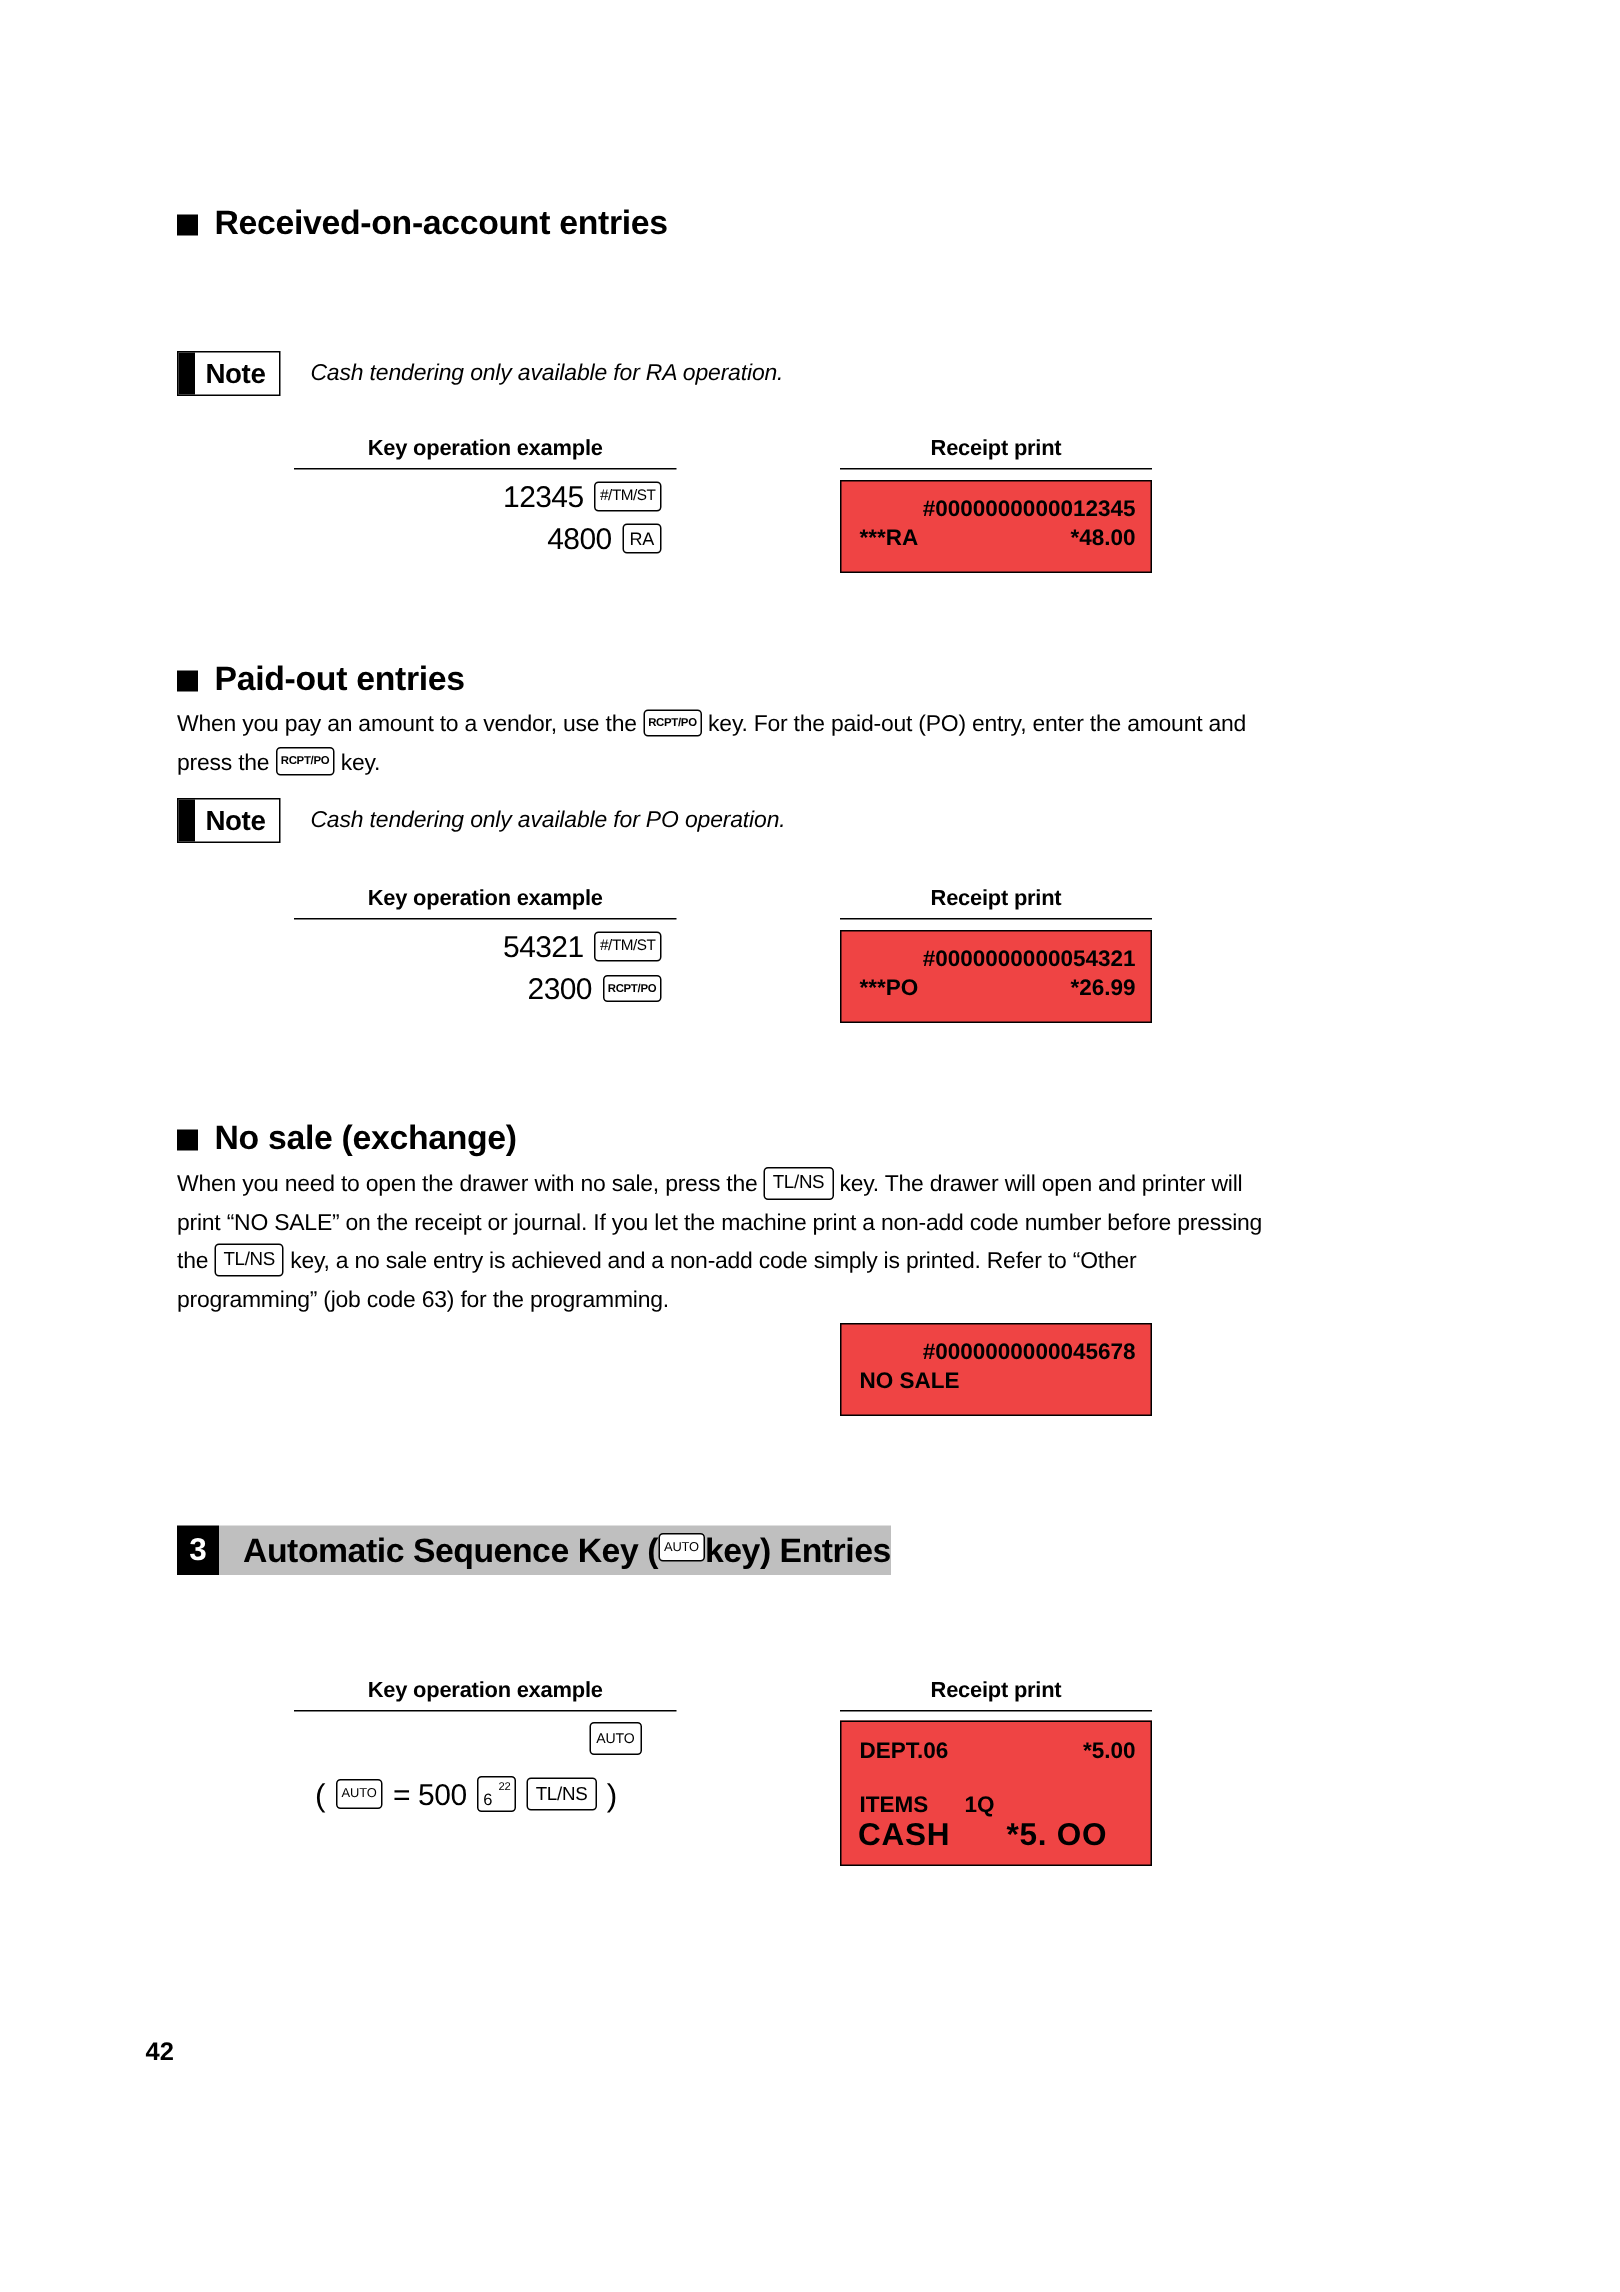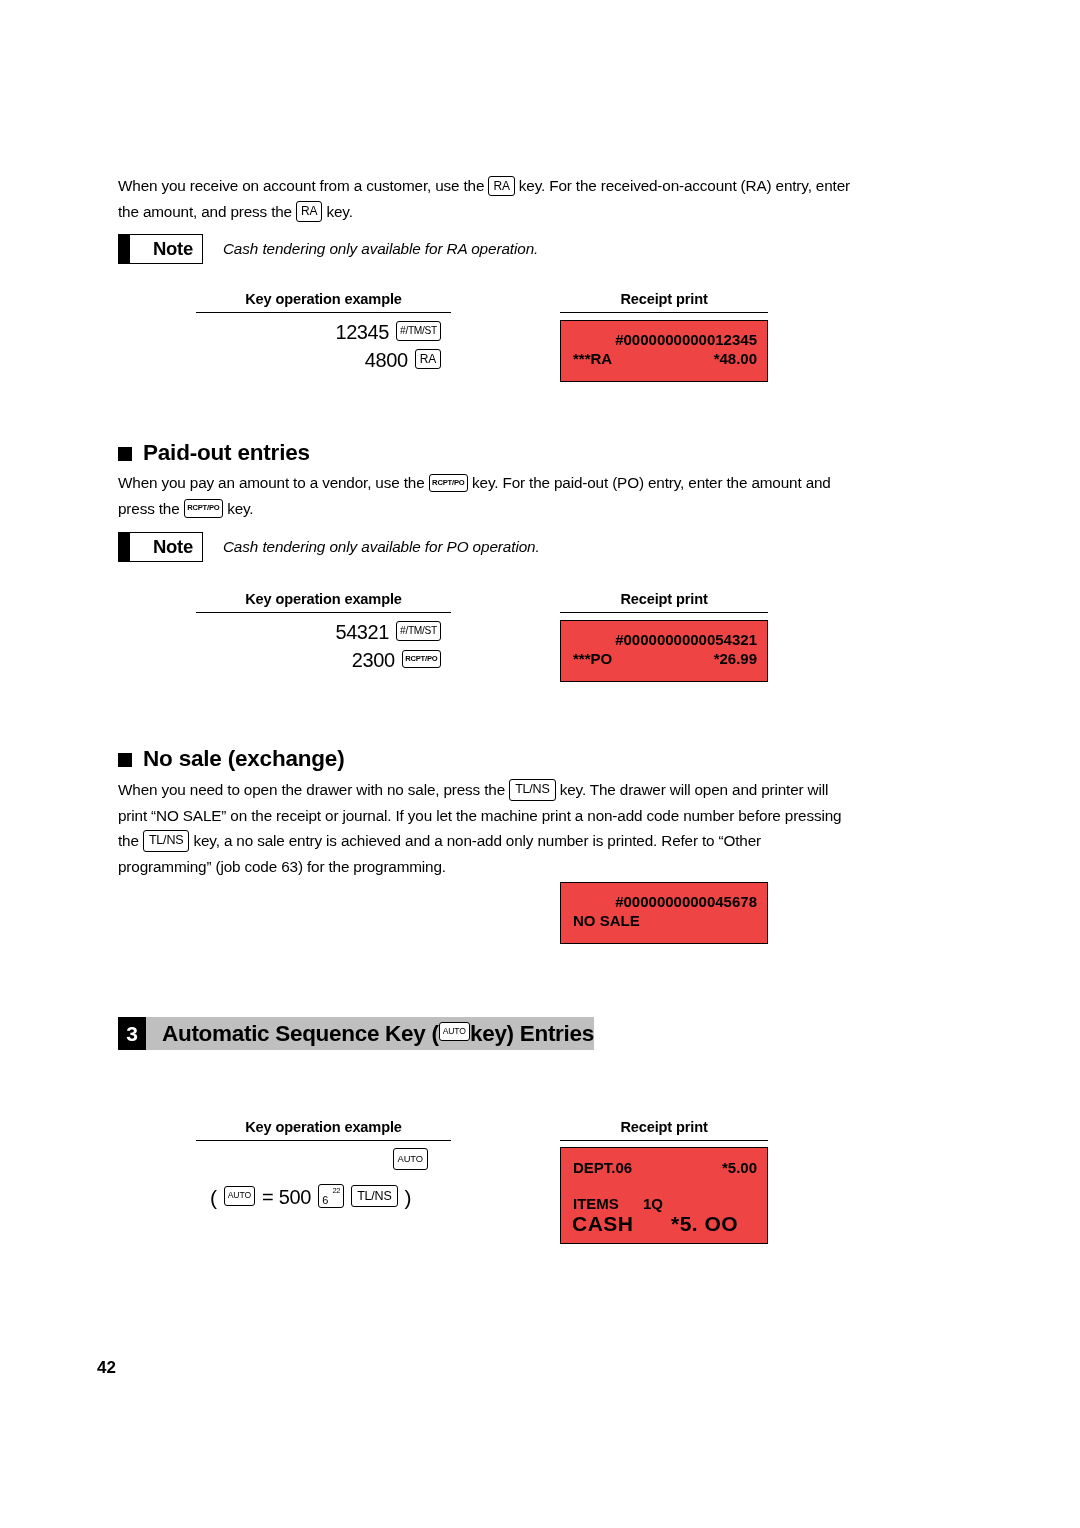--- a/index.html
+++ b/index.html
@@ -97,21 +97,21 @@
     border: 1.6px solid #000;
     height: 30px;
     background: #fff;
   }
   .note-box .bar { width: 11px; background: #000; }
   .note-box .txt {
     font-size: 18.5px; font-weight: bold;
     padding: 0 9px 0 7px;
     display: flex; align-items: center;
     letter-spacing: -0.3px;
-    position: relative; top: -0.5px; margin-left: 16px;
+    position: relative; top: -0.5px;
   }
   .note-text {
     font-size: 15.3px;
     font-style: italic;
     margin-left: 20px;
     letter-spacing: -0.1px;
     white-space: nowrap;
   }
 
   
@@ -201,25 +201,25 @@
     margin-top: 39px;
   }
 
   .paren { font-size: 21px; line-height: 1; }
 </style>
 </head>
 <body>
 
 <div class="page">
 
-
-  <div class="body-text" style="left:118px; top:173px; width:820px;">
-    <span>When you receive on account from a customer, use the </span><span class="key key-ra">RA</span><span> key.  For the received-on-account (RA) entry, enter</span><br>
-    <span>the amount, and press the </span><span class="key key-ra">RA</span><span> key.</span>
-  </div>
+  <div class="sec-head" style="left:118px; top:136px;">
+    <span class="sq"></span>
+    <span>Received-on-account entries</span>
+  </div>
+
 
   <div class="note-row" style="left:118px; top:234px;">
     <div class="note-box">
       <div class="bar"></div>
       <div class="txt">Note</div>
     </div>
     <div class="note-text">Cash tendering only available for RA operation.</div>
   </div>
 
   <div class="col-head" style="left:196px; top:291px; width:255px;">Key operation example</div>
@@ -289,21 +289,21 @@
   </div>
 
   <div class="sec-head" style="left:118px; top:746px;">
     <span class="sq"></span>
     <span>No sale (exchange)</span>
   </div>
 
   <div class="body-text" style="left:118px; top:777px; width:830px;">
     <span>When you need to open the drawer with no sale, press the </span><span class="key key-tlns">TL/NS</span><span> key.  The drawer will open and printer will</span><br>
     <span>print “NO SALE” on the receipt or journal.  If you let the machine print a non-add code number before pressing</span><br>
-    <span>the </span><span class="key key-tlns">TL/NS</span><span> key, a no sale entry is achieved and a non-add only number is printed.  Refer to “Other</span><br>
+    <span>the </span><span class="key key-tlns">TL/NS</span><span> key, a no sale entry is achieved and a non-add code simply is printed.  Refer to “Other</span><br>
     <span>programming” (job code 63) for the programming.</span>
   </div>
 
   <div class="receipt" style="left:560px; top:882px; width:208px; height:62px;">
     <div class="r-line" style="margin-top:9px; height:19px;">
       <span class="r-right">#0000000000045678</span>
     </div>
     <div class="r-line" style="height:19px;">
       <span class="r-left">NO SALE</span>
     </div>

